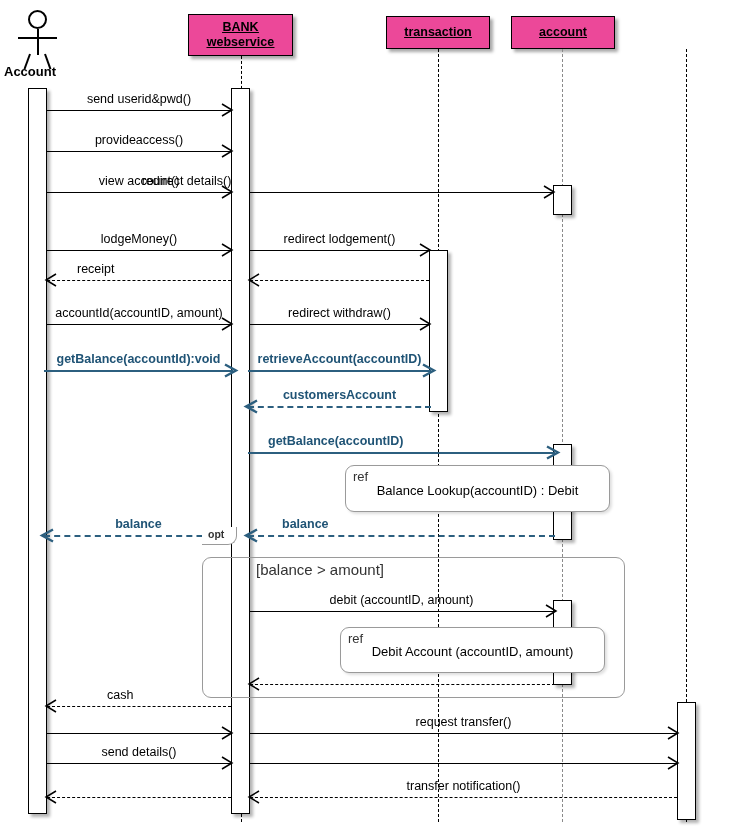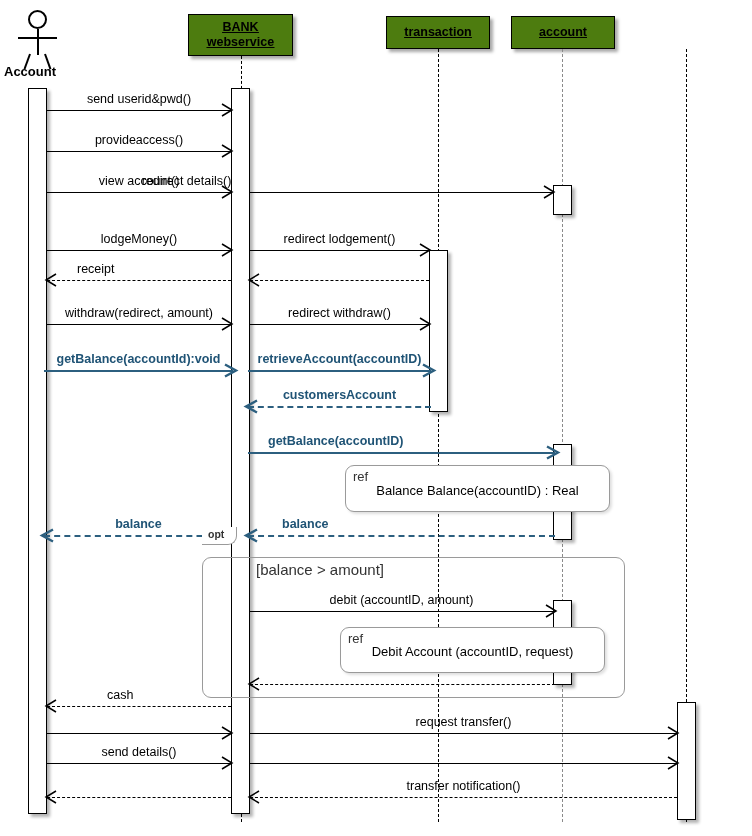--- a/index.html
+++ b/index.html
@@ -5,21 +5,21 @@
   html,body{margin:0;padding:0;background:#ffffff;}
   body{font-family:"Liberation Sans", sans-serif;}
   #canvas{position:relative;width:752px;height:836px;background:#fff;overflow:hidden;}
 
   
   .actor-head{position:absolute;width:19px;height:19px;border:2.2px solid #000;border-radius:50%;box-sizing:border-box;}
   .stick{position:absolute;background:#000;}
   .actor-label{position:absolute;font-size:13px;font-weight:bold;color:#000;white-space:nowrap;}
 
   
-  .head-box{position:absolute;border:1.4px solid #000;background:#4d7c0f;box-sizing:border-box;
+  .head-box{position:absolute;border:1.4px solid #000;background:#ec4899;box-sizing:border-box;
             display:flex;align-items:center;justify-content:center;text-align:center;
             box-shadow:3px 3px 3px rgba(0,0,0,.34);text-decoration:underline;}
   .head-box span{font-size:12.5px;font-weight:bold;color:#000;text-decoration:underline;line-height:15px;}
 
   
   .lifeline{position:absolute;width:0;border-left:1.4px dashed #000;}
   .lifeline.grey{border-left-color:#8a8a8a;}
 
   
   .activation{position:absolute;background:#fff;border:1.4px solid #000;box-sizing:border-box;
@@ -171,21 +171,21 @@
     <div class="label ctr"></div>
   </div>
 
   <div class="msg" style="left:47px;top:324px;width:184px;">
     <div class="line"></div>
     <div class="head" style="right:-2px;">
       <svg width="12" height="12" viewBox="0 0 12 12">
           <path d="M1,0 L11,6 L1,12" fill="none" stroke="#000" stroke-width="1.5"></path>
         </svg>
     </div>
-    <div class="label ctr">withdraw(redirect, amount)</div>
+    <div class="label ctr">accountId(accountID, amount)</div>
   </div>
 
   <div class="msg" style="left:250px;top:324px;width:179px;">
     <div class="line"></div>
     <div class="head" style="right:-2px;">
       <svg width="12" height="12" viewBox="0 0 12 12">
           <path d="M1,0 L11,6 L1,12" fill="none" stroke="#000" stroke-width="1.5"></path>
         </svg>
     </div>
     <div class="label ctr">redirect withdraw()</div>
@@ -270,26 +270,26 @@
     <div class="head" style="left:-2px;">
       <svg width="12" height="12" viewBox="0 0 12 12">
           <path d="M11,0 L1,6 L11,12" fill="none" stroke="#000" stroke-width="1.5"></path>
         </svg>
     </div>
     <div class="label ctr"></div>
   </div>
 
   <div class="refbox" style="left:345px;top:465px;width:265px;height:47px;">
     <div class="reftag">ref</div>
-    <div class="reftext">Balance Balance(accountID) : Real</div>
+    <div class="reftext">Balance Lookup(accountID) : Debit</div>
   </div>
 
   <div class="refbox" style="left:340px;top:627px;width:265px;height:46px;">
     <div class="reftag">ref</div>
-    <div class="reftext">Debit Account (accountID, request)</div>
+    <div class="reftext">Debit Account (accountID, amount)</div>
   </div>
 
   <div class="msg dashed" style="left:47px;top:706px;width:184px;">
     <div class="line"></div>
     <div class="head" style="left:-2px;">
       <svg width="12" height="12" viewBox="0 0 12 12">
           <path d="M11,0 L1,6 L11,12" fill="none" stroke="#000" stroke-width="1.5"></path>
         </svg>
     </div>
     <div class="label" style="left:60px;">cash</div>

